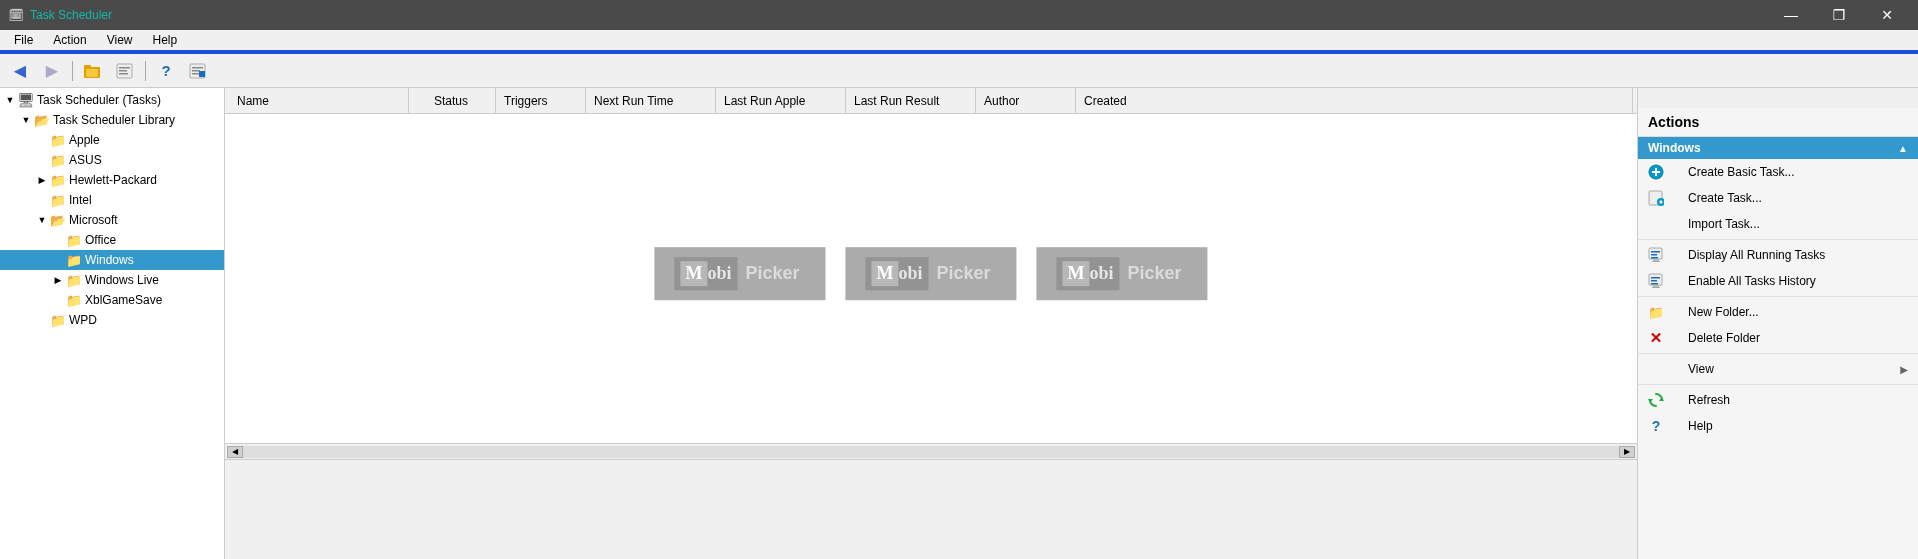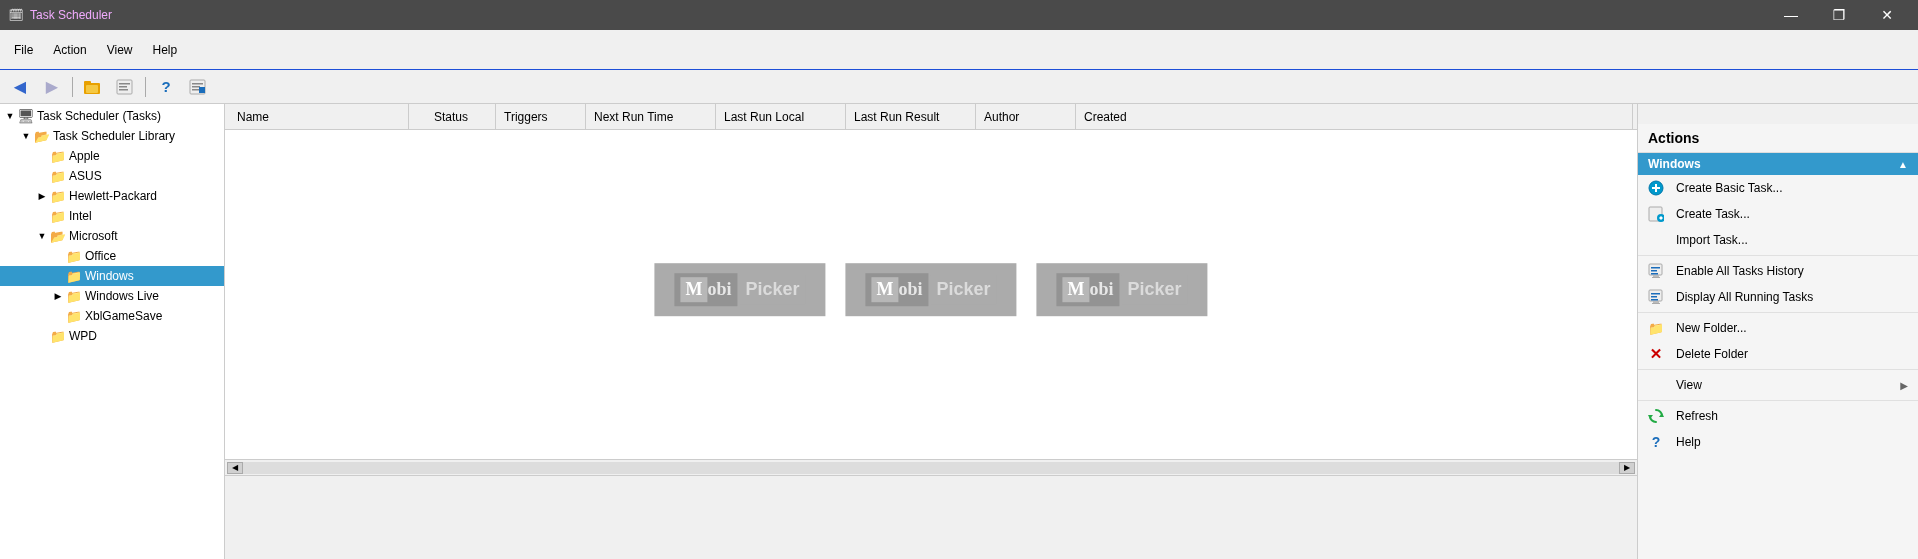--- a/index.html
+++ b/index.html
@@ -26,45 +26,45 @@
       width: 16px;
       height: 16px;
       margin-right: 6px;
       display: flex;
       align-items: center;
       justify-content: center;
     }
     .title-bar-title {
       flex: 1;
       font-size: 12px;
-      color: #f0abfc;
+      color: #14b8a6;
     }
     .title-bar-controls {
       display: flex;
       gap: 2px;
     }
     .title-bar-btn {
       width: 46px;
       height: 30px;
       display: flex;
       align-items: center;
       justify-content: center;
       cursor: pointer;
       font-size: 14px;
       color: #fff;
     }
 
     
     .menu-bar {
       background: #f0f0f0;
-      height: 40px;
+      height: 24px;
       display: flex;
       align-items: center;
       padding: 0 4px;
-      border-bottom: 1px solid #1d4ed8;
+      border-bottom: 4px solid #1d4ed8;
     }
     .menu-item {
       padding: 2px 10px;
       cursor: pointer;
       height: 100%;
       display: flex;
       align-items: center;
     }
 
     
@@ -257,21 +257,21 @@
       font-weight: bold;
     }
     .actions-section-arrow {
       font-size: 10px;
     }
     .action-item {
       display: flex;
       align-items: center;
       padding: 5px 10px;
       cursor: pointer;
-      gap: 12px;
+      gap: 24px;
     }
     .action-icon {
       width: 16px;
       height: 16px;
       flex-shrink: 0;
       display: flex;
       align-items: center;
       justify-content: center;
       font-size: 13px;
     }
@@ -430,21 +430,21 @@
     </div>
   </div>
 
   <div class="center-panel">
 
     <div class="table-header">
       <div class="col-header col-name">Name</div>
       <div class="col-header col-status">Status</div>
       <div class="col-header col-triggers">Triggers</div>
       <div class="col-header col-next">Next Run Time</div>
-      <div class="col-header col-last">Last Run Local</div>
+      <div class="col-header col-last">Last Run Apple</div>
       <div class="col-header col-result">Last Run Result</div>
       <div class="col-header col-author">Author</div>
       <div class="col-header col-created">Created</div>
     </div>
 
     <div class="table-content">
       <div class="watermark-area">
 
         <div class="watermark-badge">
           <div style="display:flex;align-items:center;gap:2px;">
@@ -535,35 +535,35 @@
       <div class="action-icon icon-blue">
         <svg width="16" height="16" viewBox="0 0 16 16">
           <rect x="1" y="1" width="13" height="11" rx="1" fill="#eee" stroke="#aaa"></rect>
           <rect x="3" y="4" width="9" height="1.5" fill="#1a6dbb"></rect>
           <rect x="3" y="7" width="6" height="1.5" fill="#1a6dbb"></rect>
           <rect x="3" y="10" width="7" height="1.5" fill="#1a6dbb"></rect>
           <rect x="5" y="12" width="6" height="2" fill="#bbb"></rect>
           <rect x="4" y="14" width="8" height="1" fill="#aaa"></rect>
         </svg>
       </div>
-      <span class="action-label">Enable All Tasks History</span>
+      <span class="action-label">Display All Running Tasks</span>
     </div>
 
     <div class="action-item">
       <div class="action-icon icon-blue">
         <svg width="16" height="16" viewBox="0 0 16 16">
           <rect x="1" y="1" width="13" height="11" rx="1" fill="#eee" stroke="#aaa"></rect>
           <rect x="3" y="4" width="9" height="1.5" fill="#1a6dbb"></rect>
           <rect x="3" y="7" width="6" height="1.5" fill="#1a6dbb"></rect>
           <rect x="3" y="10" width="7" height="1.5" fill="#1a6dbb"></rect>
           <rect x="5" y="12" width="6" height="2" fill="#bbb"></rect>
           <rect x="4" y="14" width="8" height="1" fill="#aaa"></rect>
         </svg>
       </div>
-      <span class="action-label">Display All Running Tasks</span>
+      <span class="action-label">Enable All Tasks History</span>
     </div>
 
     <div class="action-divider"></div>
 
     <div class="action-item">
       <div class="action-icon icon-yellow">📁</div>
       <span class="action-label">New Folder...</span>
     </div>
 
     <div class="action-item">

